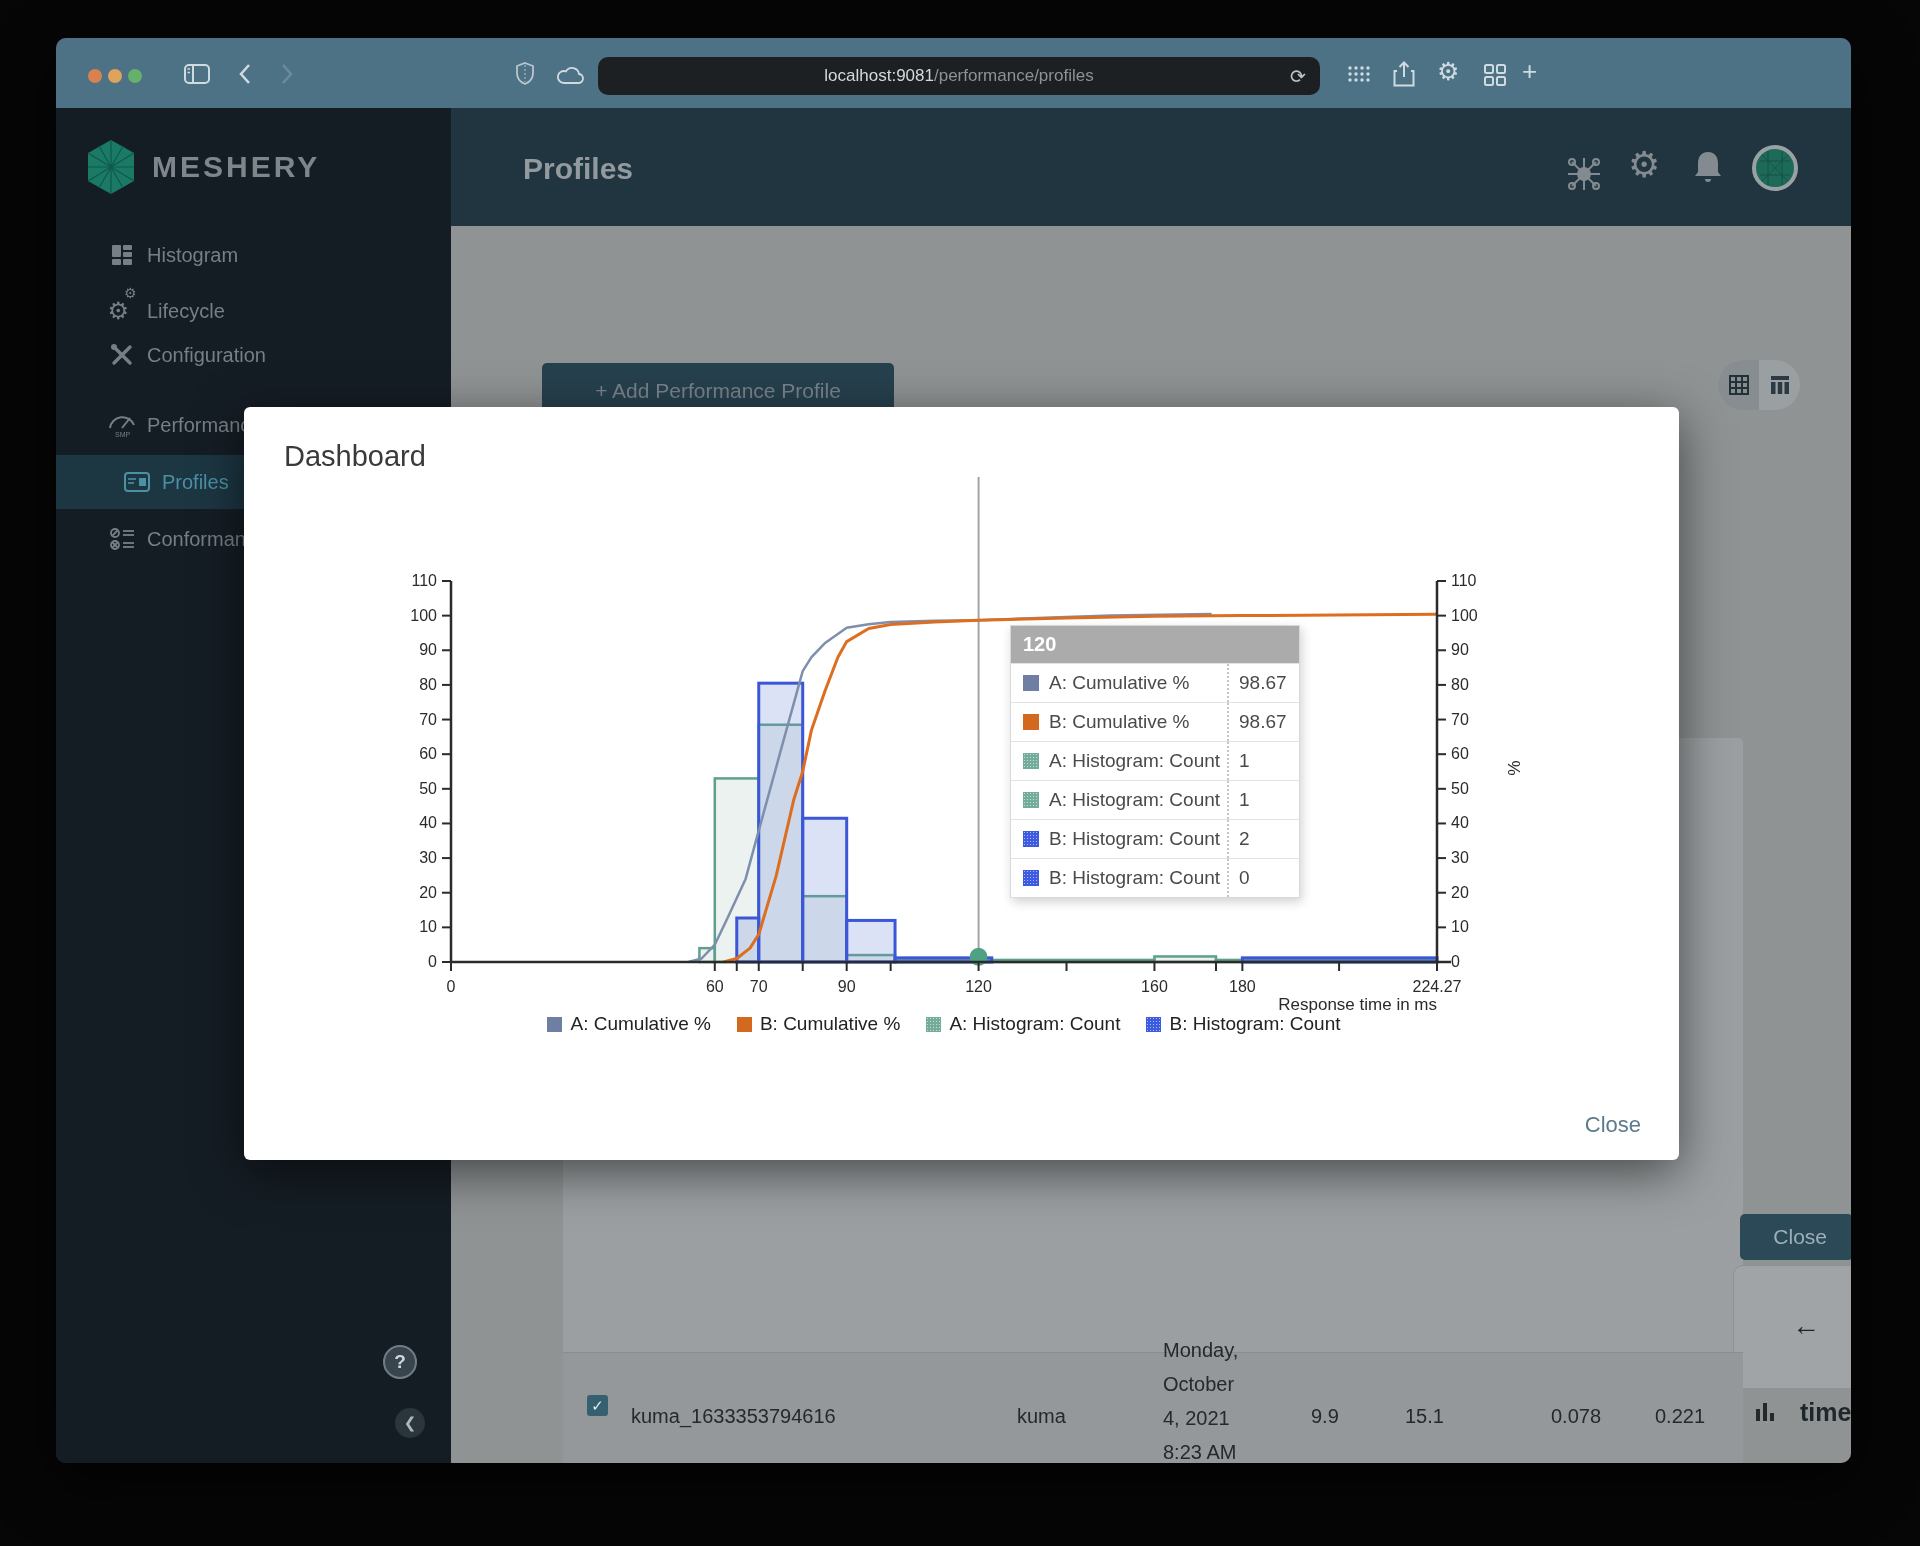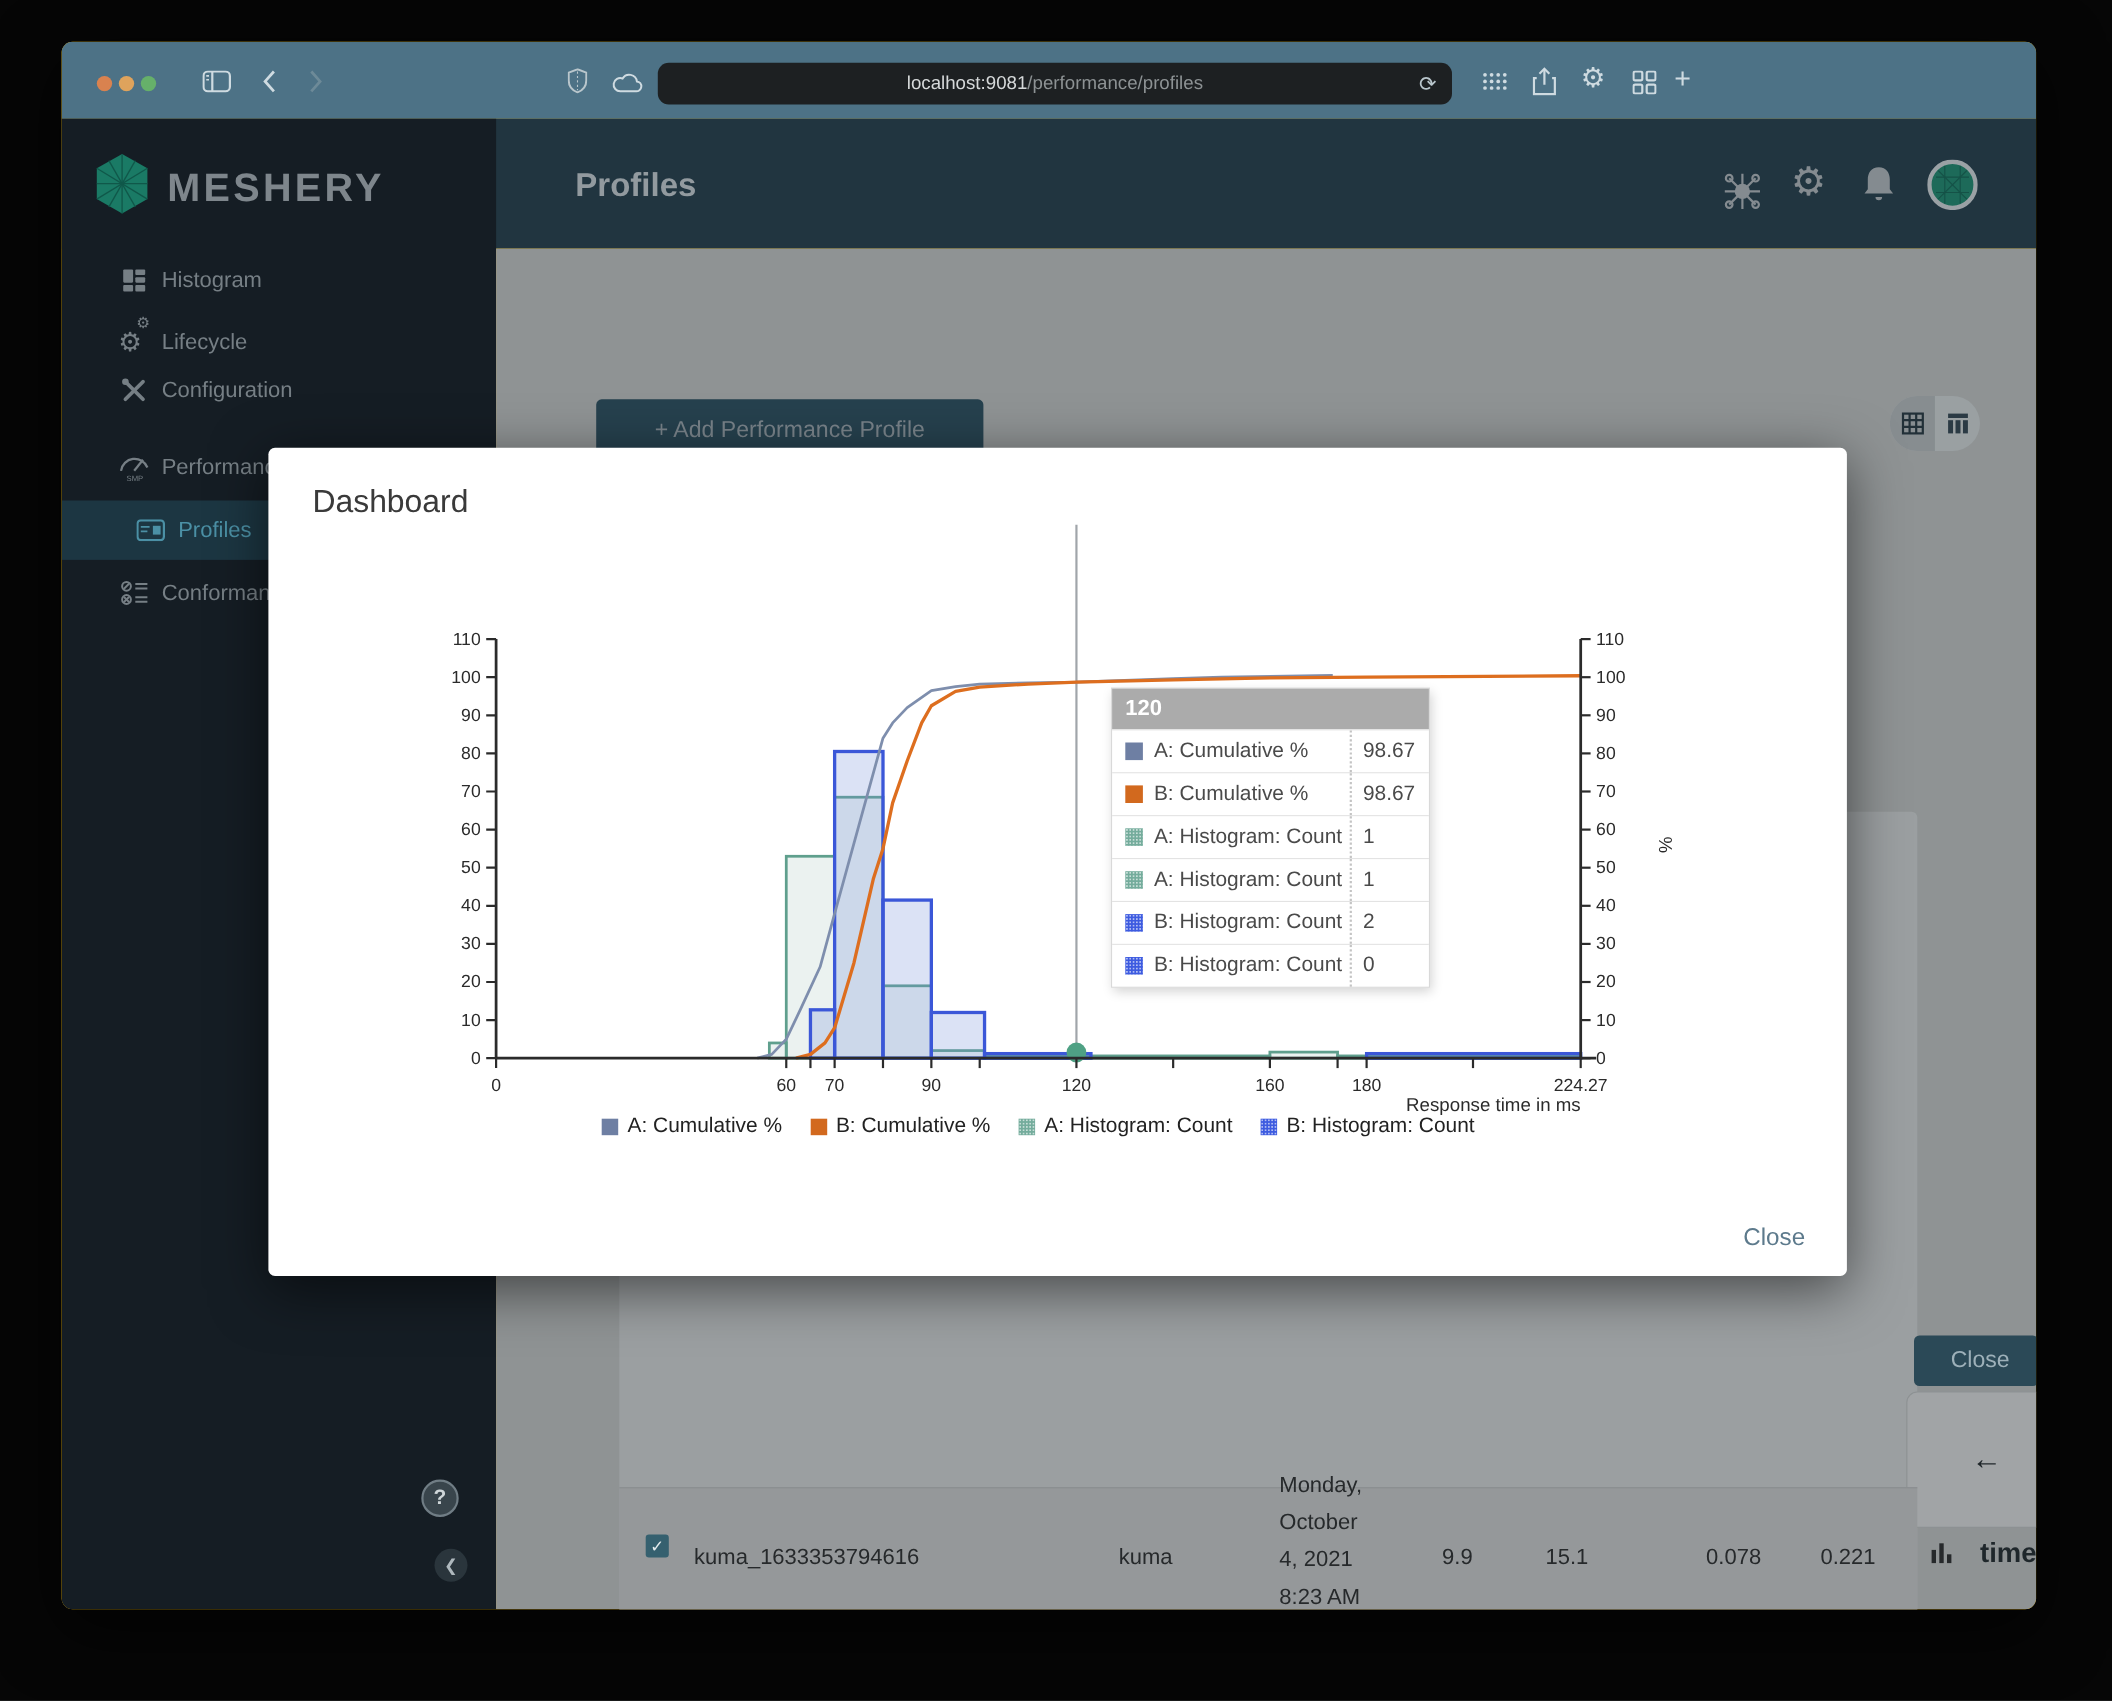--- a/index.html
+++ b/index.html
@@ -1,21 +1,21 @@
 <!DOCTYPE html>
 <html><head>
 <meta charset="utf-8">
 <style>
   * { margin:0; padding:0; box-sizing:border-box; }
   html,body { width:1920px; height:1546px; background:#060606; font-family:"Liberation Sans", sans-serif; overflow:hidden; }
   .abs { position:absolute; }
 
   
   #window { position:absolute; left:56px; top:38px; width:1795px; height:1425px;
-    border-radius:10px; overflow:hidden; background:#eab308; box-shadow:0 18px 60px rgba(0,0,0,.7); }
+    border-radius:10px; overflow:hidden; background:#701a75; box-shadow:0 18px 60px rgba(0,0,0,.7); }
 
   
   #chrome { position:absolute; left:0; top:0; width:100%; height:70px; background:#4d7286; }
   .traffic { position:absolute; top:31px; width:14px; height:14px; border-radius:50%; }
   .chrome-ic { position:absolute; color:#cfdbe1; font-size:20px; line-height:20px; }
   #urlbar { position:absolute; left:542px; top:19px; width:722px; height:38px; background:#1d2022;
     border-radius:10px; color:#d6d9da; font-size:17px; display:flex; align-items:center; justify-content:center; }
   #urlbar .path { color:#8d9294; }
   #reload { position:absolute; left:1234px; top:27px; color:#b9c6cc; font-size:19px; }
 
@@ -24,21 +24,21 @@
   #page-title { position:absolute; left:467px; top:44px; color:#929a9f; font-size:30px; font-weight:bold; }
   .hdr-ic { position:absolute; top:46px; color:#848b90; }
 
   
   #sidebar { position:absolute; left:0; top:70px; width:395px; height:1355px; background:#151d24; }
   .side-item { position:absolute; left:0; width:395px; height:54px; display:flex; align-items:center; color:#767f85; font-size:20px; }
   .side-item .ic { width:34px; margin-left:49px; margin-right:8px; display:flex; justify-content:center; color:#767f85; }
   .side-item.active { background:#1c3642; color:#4b90a5; }
   .side-item.active .ic { margin-left:64px; color:#4b90a5; }
   #brand { position:absolute; left:0; top:0; width:395px; height:118px; }
-  #brand-name { position:absolute; left:96px; top:42px; font-size:36px; font-weight:bold; letter-spacing:3px; color:#7e868c; }
+  #brand-name { position:absolute; left:96px; top:42px; font-size:30px; font-weight:bold; letter-spacing:3px; color:#7e868c; }
   .float-circle { position:absolute; border-radius:50%; display:flex; align-items:center; justify-content:center; }
 
   
   #main { position:absolute; left:395px; top:188px; width:1400px; height:1237px; background:#8f9394; }
   #add-profile-btn { position:absolute; left:91px; top:137px; width:352px; height:56px; background:#26414e;
      color:#79838a; font-size:21px; border:none; border-radius:5px; }
   #view-toggle { position:absolute; left:1267px; top:134px; width:82px; height:50px; background:#9aa0a2; border-radius:25px; display:flex; overflow:hidden; }
   #view-toggle .half { width:41px; height:50px; display:flex; align-items:center; justify-content:center; }
   #view-toggle .half.active { background:#878d90; }
   #table-card { position:absolute; left:112px; top:512px; width:1180px; height:840px; background:#9b9fa1; border-radius:5px; }

